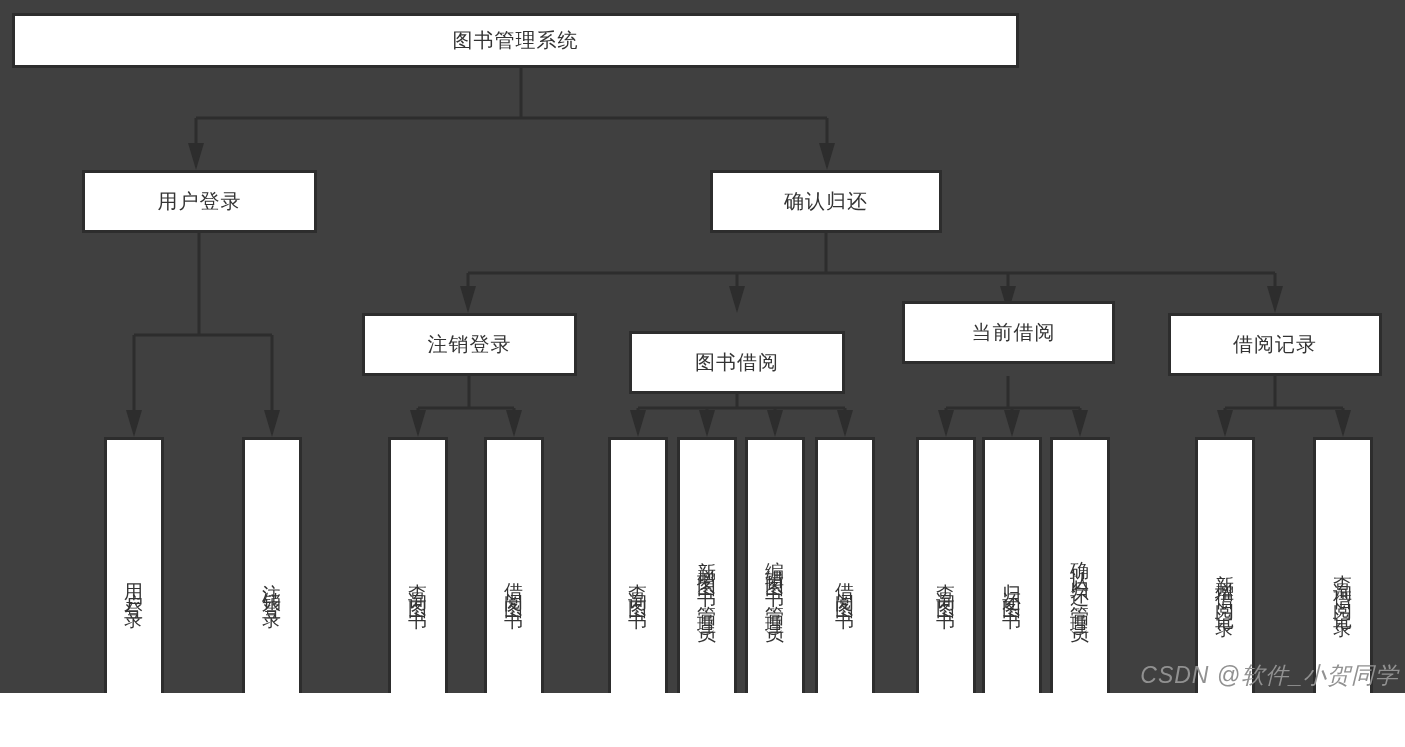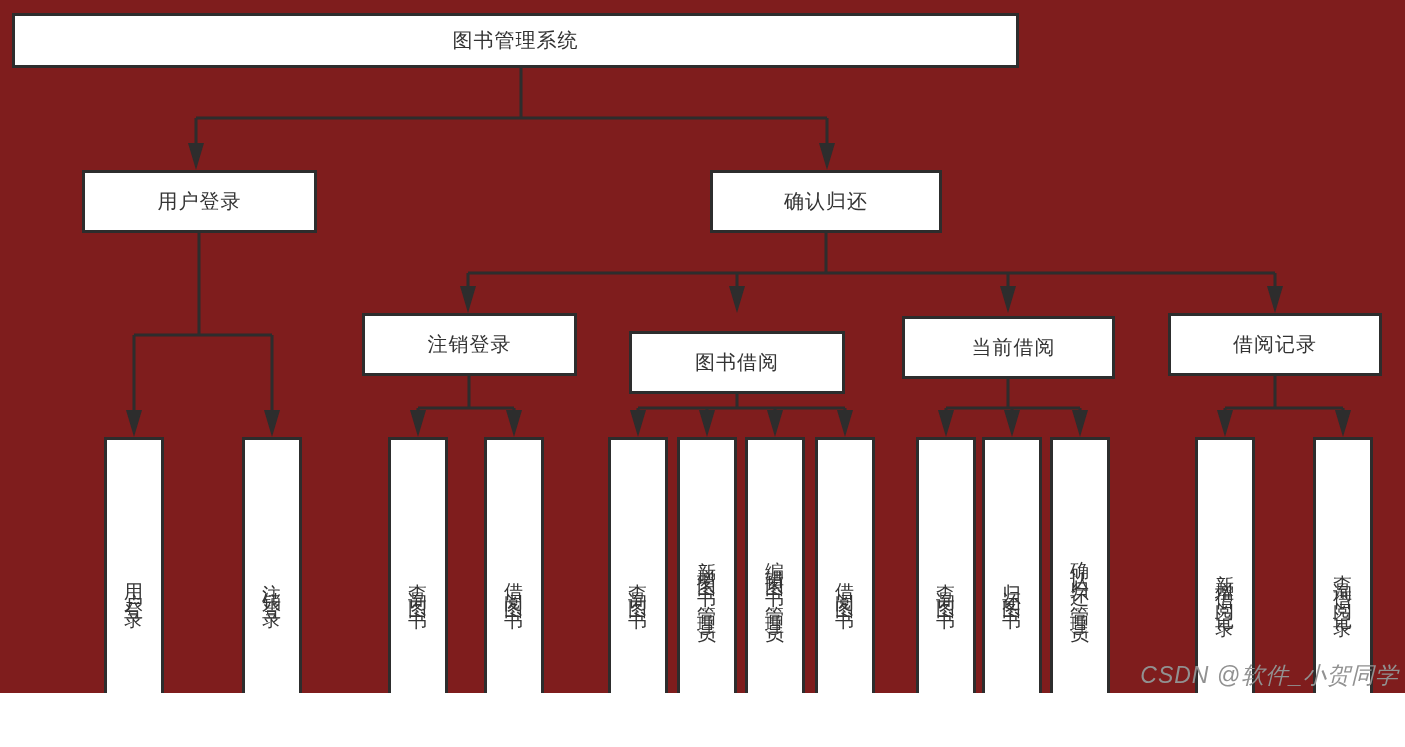--- a/index.html
+++ b/index.html
@@ -1,20 +1,20 @@
 <!DOCTYPE html>
 <html><head>
 <meta charset="utf-8">
 <style>
   html, body { margin: 0; padding: 0; background: #ffffff; }
   .canvas {
     position: relative;
     width: 1405px;
     height: 693px;
-    background: #7f1d1d;
+    background: #404040;
     font-family: "Liberation Sans", sans-serif;
     overflow: hidden;
   }
   .connectors {
     position: absolute;
     left: 0; top: 0;
     width: 1405px; height: 747px;
   }
   .connectors path {
     stroke: #2d2d2d;
@@ -99,21 +99,21 @@
     <polygon points="1335,410 1351,410 1343,437"></polygon>
   </svg>
 
   <div class="node h" style="left:12px; top:13px; width:1007px; height:55px;">图书管理系统</div>
 
   <div class="node h" style="left:82px; top:170px; width:235px; height:63px;">用户登录</div>
   <div class="node h" style="left:710px; top:170px; width:232px; height:63px;">确认归还</div>
 
   <div class="node h" style="left:362px; top:313px; width:215px; height:63px;">注销登录</div>
   <div class="node h" style="left:629px; top:331px; width:216px; height:63px;text-align:right;">图书借阅</div>
-  <div class="node h" style="left:902px; top:316px; width:213px; height:63px;padding-left:10px;">当前借阅</div>
+  <div class="node h" style="left:902px; top:301px; width:213px; height:63px;padding-left:10px;">当前借阅</div>
   <div class="node h" style="left:1168px; top:313px; width:214px; height:63px;">借阅记录</div>
 
   <div class="node v" style="left:104px; top:437px; width:60px; height:298px;">
     <span class="vt">用户登录</span>
   </div>
   <div class="node v" style="left:242px; top:437px; width:60px; height:298px;">
     <span class="vt">注销登录</span>
   </div>
 
   <div class="node v" style="left:388px; top:437px; width:60px; height:298px;">

